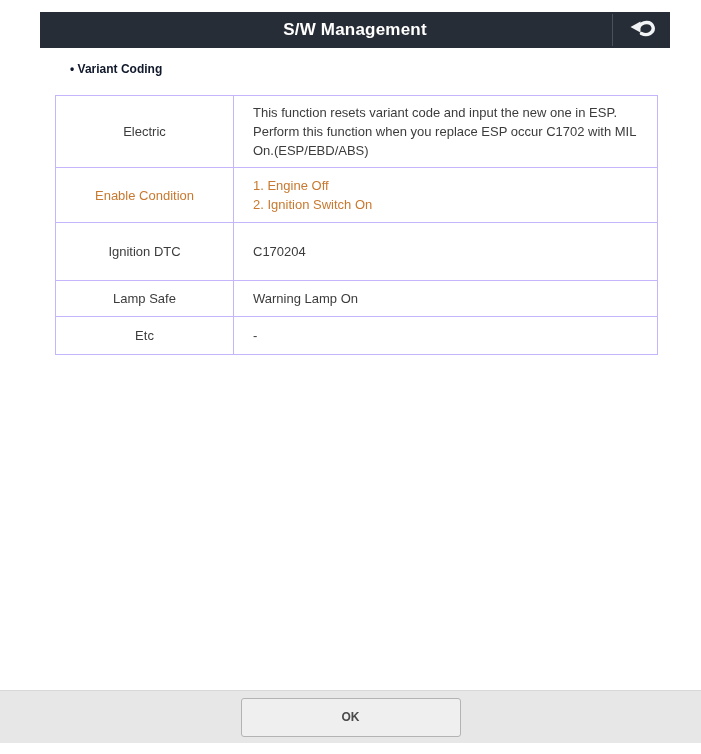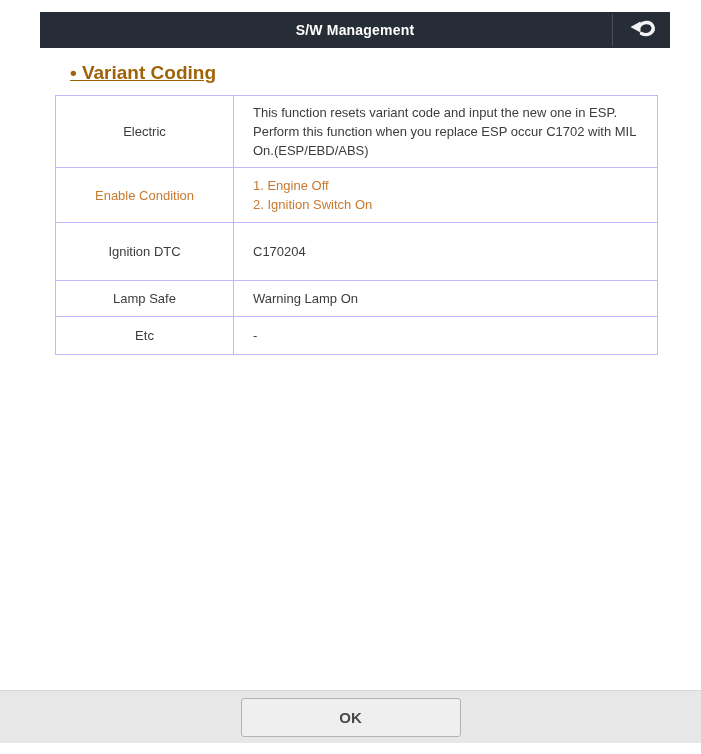--- a/index.html
+++ b/index.html
@@ -19,38 +19,38 @@
   
   .header-bar {
     position: absolute; top: 12px; left: 40px;
     width: 630px; height: 36px;
     background: #272d36;
     display: flex; align-items: center;
   }
   .header-title {
     position: absolute; left: 0; right: 0; top: 0; bottom: 0;
     display: flex; align-items: center; justify-content: center;
-    color: #ffffff; font-weight: bold; font-size: 14px;
+    color: #ffffff; font-weight: bold; font-size: 17px;
     letter-spacing: 0.2px;
   }
   .header-divider {
     position: absolute; right: 57px; top: 2px; bottom: 2px;
     width: 1px; background: #4a515c;
   }
   .back-button {
     position: absolute; right: 0; top: 0;
     width: 57px; height: 36px;
     display: flex; align-items: center; justify-content: center;
     cursor: pointer; background: transparent; border: none;
   }
 
   
   .section-title {
     position: absolute; top: 62px; left: 70px;
-    font-size: 19px; font-weight: bold; color: #a16207; text-decoration: underline;
+    font-size: 12px; font-weight: bold; color: #0f172a;
   }
 
   
   table.info-table {
     position: absolute; top: 95px; left: 55px;
     width: 602px;
     border-collapse: collapse; table-layout: fixed;
     font-size: 13px;
   }
   table.info-table td {
@@ -83,21 +83,21 @@
     background: #e7e7e7;
     border-top: 1px solid #d8d8d8;
     display: flex; align-items: center; justify-content: center;
   }
   .ok-button {
     width: 220px; height: 39px;
     background: #efefef;
     border: 1px solid #b3b3b3;
     border-radius: 3px;
     font-family: "Liberation Sans", sans-serif;
-    font-size: 15px; font-weight: bold; color: #4a4a4a;
+    font-size: 12px; font-weight: bold; color: #4a4a4a;
     cursor: pointer;
     display: flex; align-items: center; justify-content: center;
   }
 </style>
 </head>
 <body>
 
 <div class="screen">
 
   <div class="header-bar">

